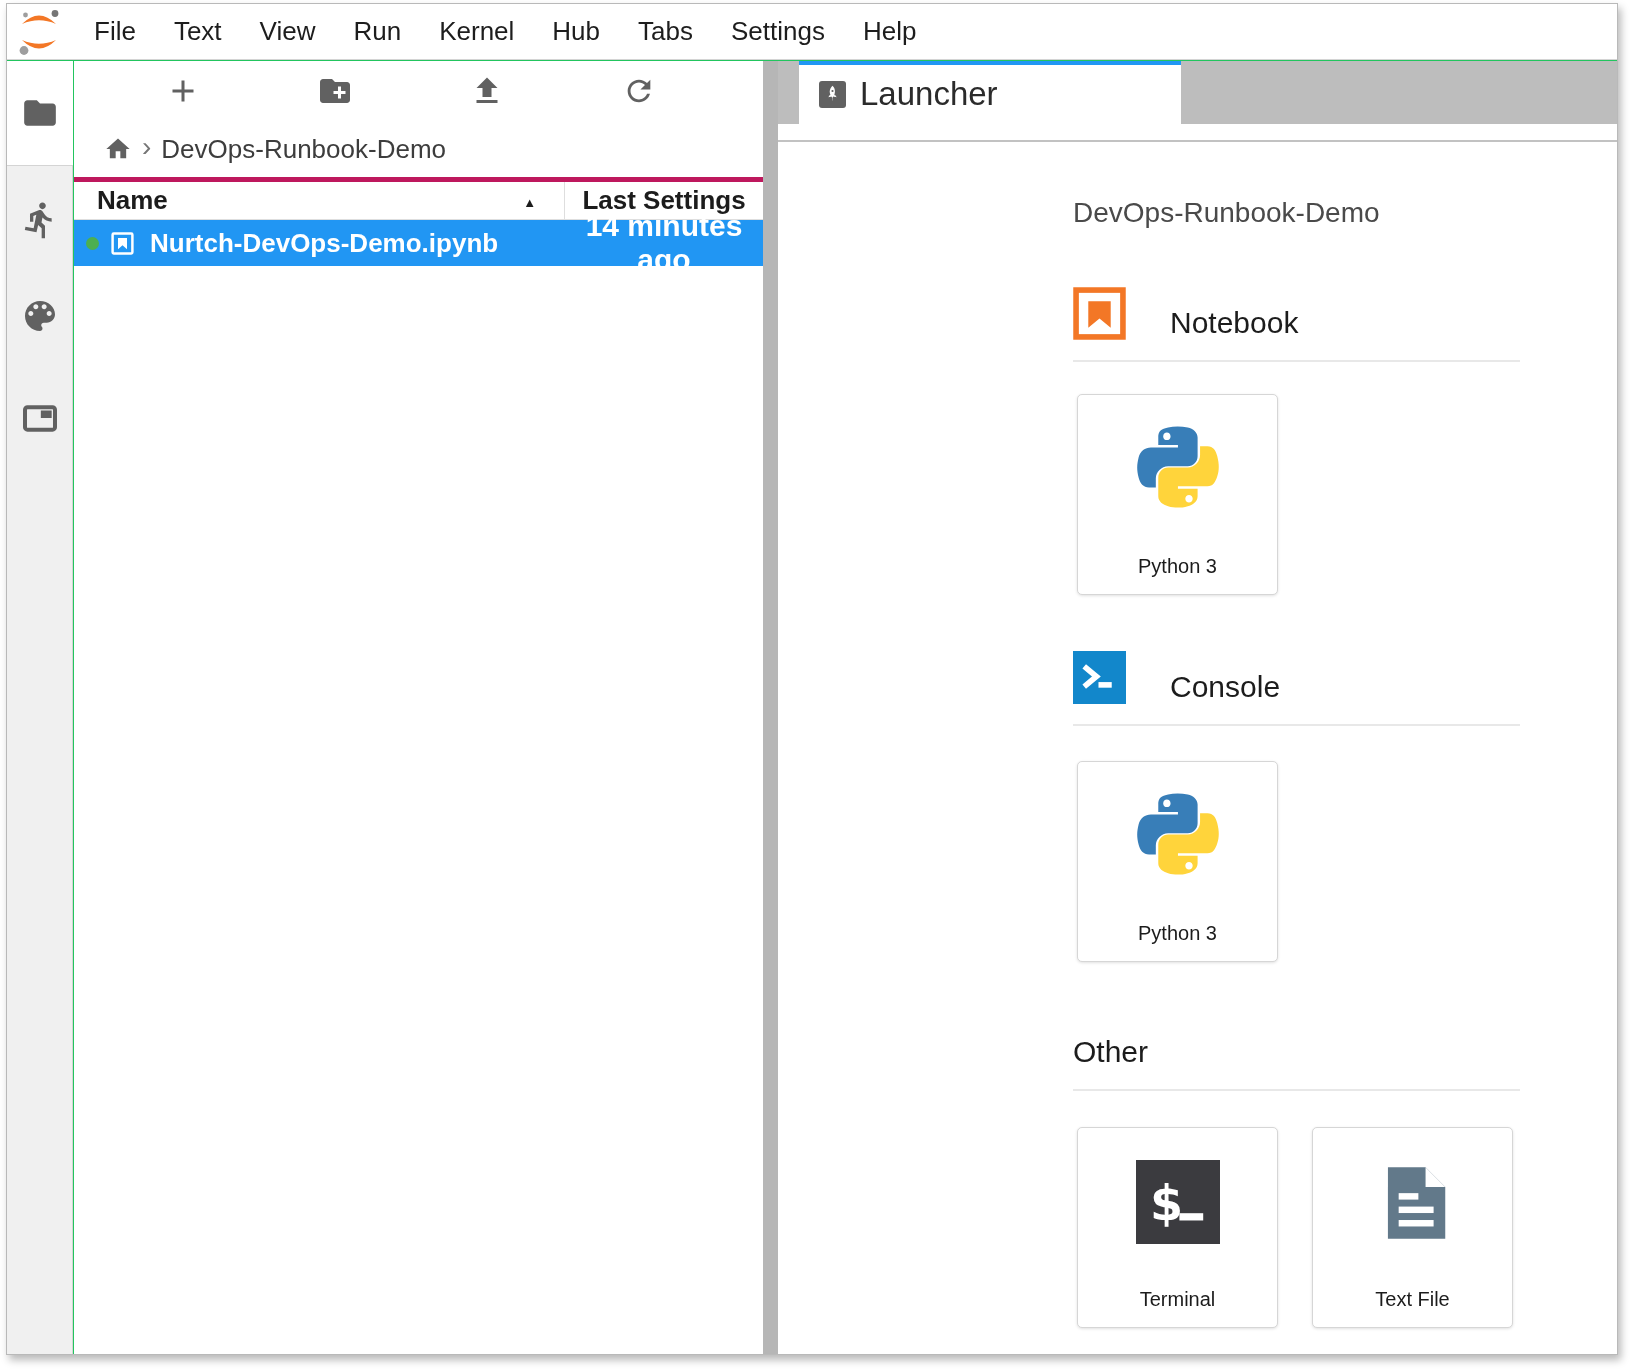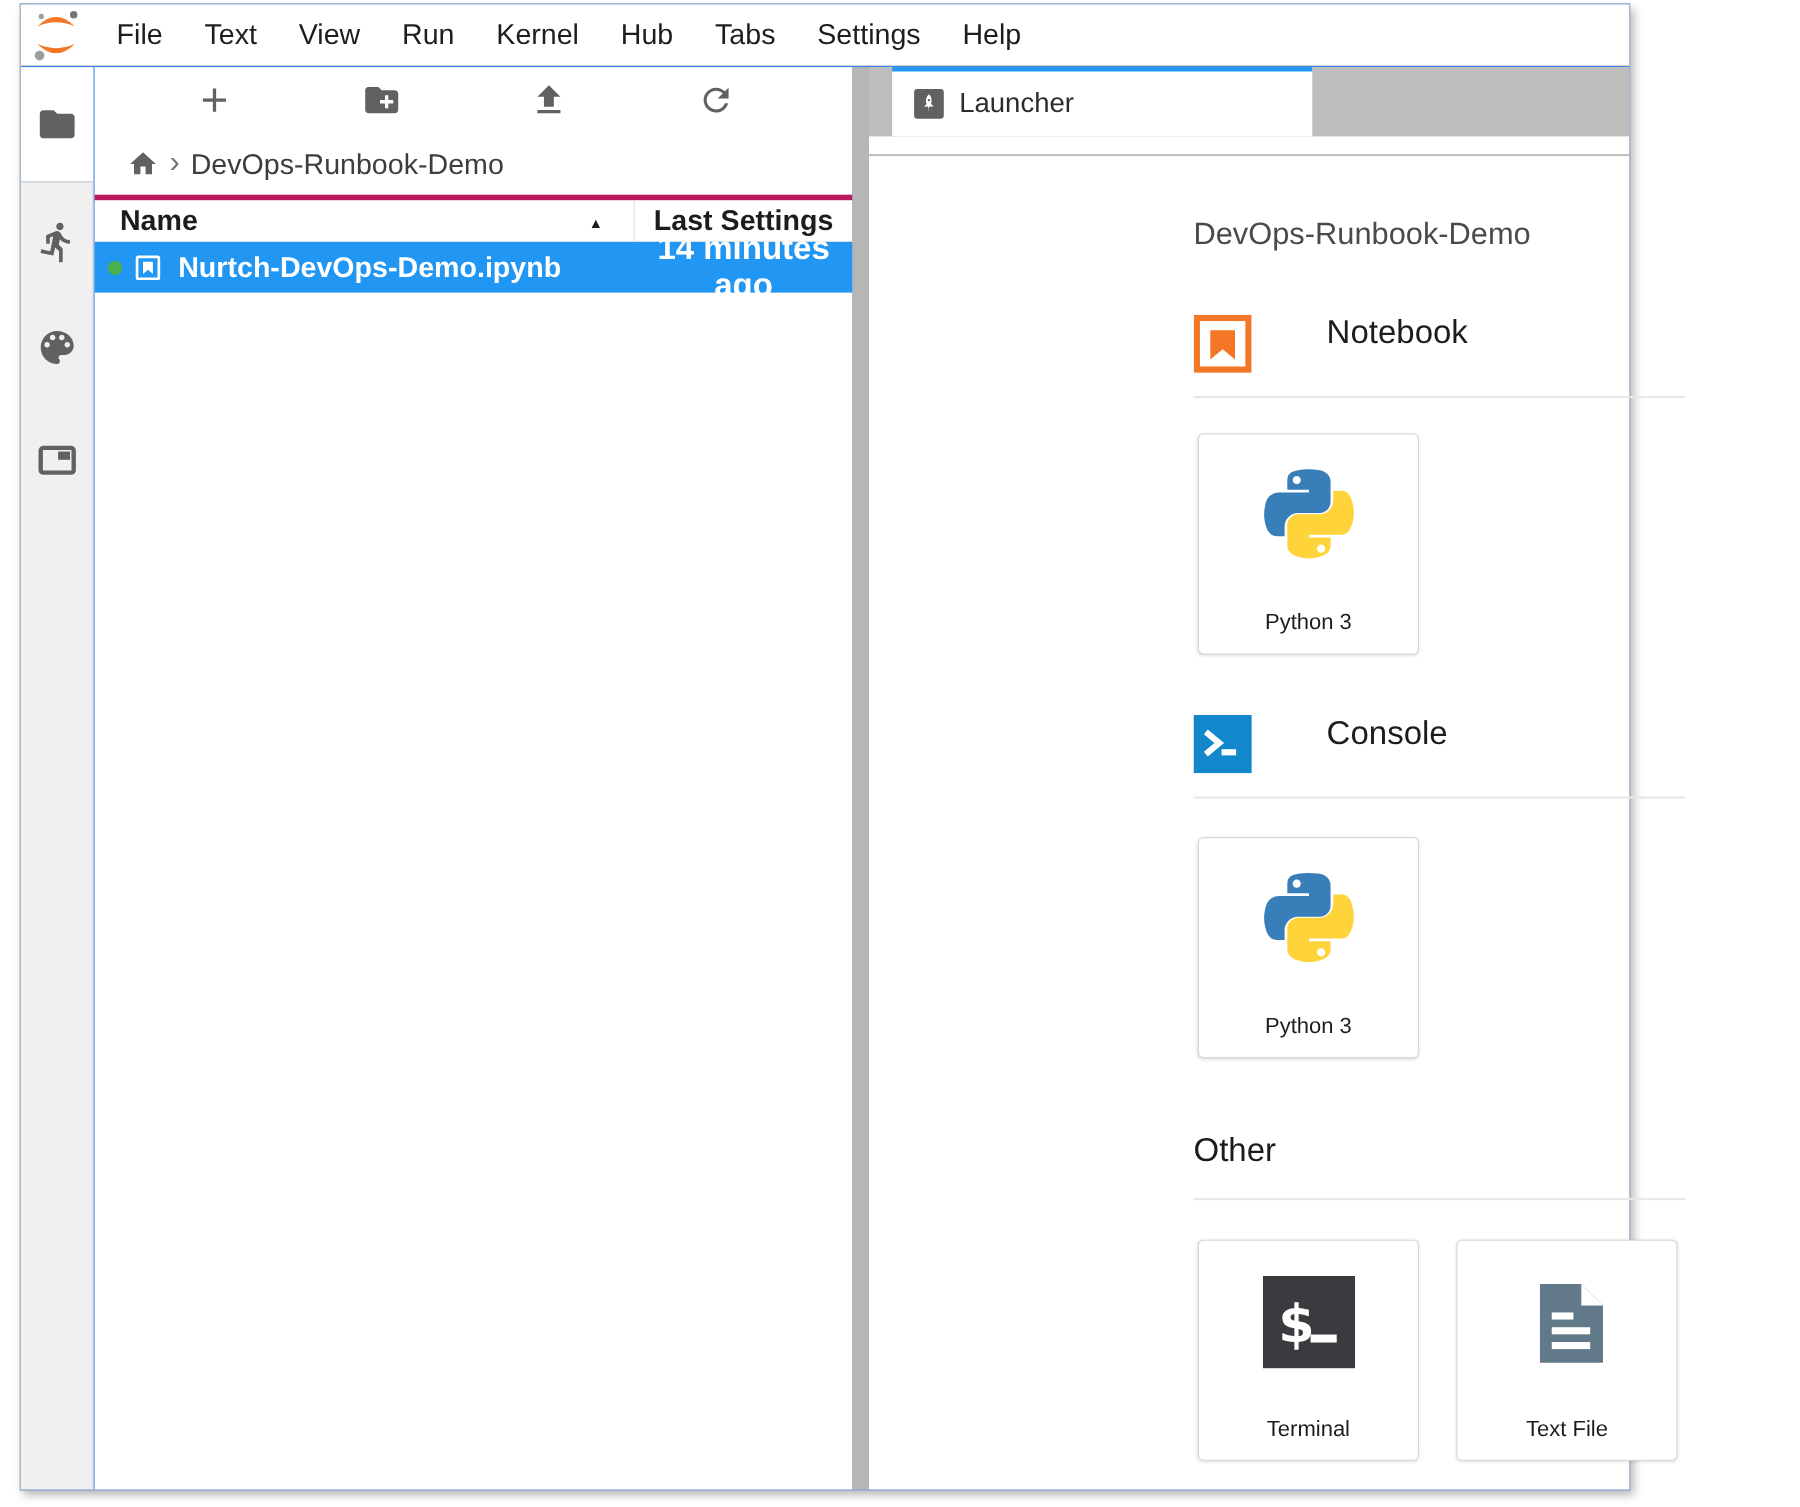--- a/index.html
+++ b/index.html
@@ -1,19 +1,19 @@
 <!DOCTYPE html>
 <html><head>
 <meta charset="utf-8">
 <style>
   html,body{margin:0;padding:0;background:#fff;width:1636px;height:1370px;overflow:hidden;
     font-family:"Liberation Sans","DejaVu Sans",sans-serif;-webkit-font-smoothing:antialiased;}
   *{box-sizing:border-box;}
-  .window{position:absolute;left:6px;top:3px;width:1464px;height:1352px;background:#3b82f6;
-    border:1px solid #b9b9b9;box-shadow:3px 5px 8px rgba(0,0,0,.28);margin-left:12px;}
+  .window{position:absolute;left:6px;top:3px;width:1612px;height:1352px;background:#22c55e;
+    border:1px solid #b9b9b9;box-shadow:3px 5px 8px rgba(0,0,0,.28);}
   
   .menubar{position:absolute;left:0;top:0;right:0;height:56px;background:#fff;
     border-bottom:1px solid #d4d4d4;display:flex;align-items:center;}
   .logo{margin-left:9px;width:46px;height:48px;flex:0 0 auto;}
   .menu-items{display:flex;align-items:center;margin-left:13px;}
   .menu-item{font-size:26px;color:#1d1d1d;padding:0 19px;line-height:55px;cursor:default;}
   
   .activitybar{position:absolute;left:0;top:57px;width:66px;bottom:0;}
   .files-tab{position:absolute;left:0;top:0;width:66px;height:104px;background:#fff;
     display:flex;align-items:center;justify-content:center;}
@@ -39,26 +39,26 @@
   .row-name{font-size:26px;font-weight:700;margin-left:14px;white-space:nowrap;}
   .row-mod{position:absolute;left:491px;width:198px;text-align:center;font-size:30px;font-weight:700;}
   
   .splitter{position:absolute;left:756px;width:15px;top:57px;bottom:0;background:#b6b6b6;}
   
   .dock{position:absolute;left:771px;right:0;top:57px;bottom:0;background:#fff;}
   .tabbar{position:absolute;left:0;right:0;top:0;height:63px;background:#bdbdbd;}
   .tab{position:absolute;left:21px;top:0;width:382px;height:63px;background:#fff;}
   .tab-accent{position:absolute;left:0;top:0;right:0;height:4px;background:#2196F3;}
   .tab-body{display:flex;align-items:center;height:100%;padding-left:20px;padding-top:3px;}
-  .tab-label{font-size:25px;color:#2b2b2b;margin-left:14px;}
+  .tab-label{font-size:33px;color:#2b2b2b;margin-left:14px;}
   .tab-icon{width:27px;height:27px;background:#616161;border-radius:3px;display:flex;align-items:center;justify-content:center;}
   .panel-rule{position:absolute;left:0;right:0;top:79px;height:2px;background:#c2c2c2;}
   .launcher{position:absolute;left:295px;top:136px;width:450px;height:1140px;}
   .l-title{position:absolute;left:0;top:0;font-size:28px;color:#4a4a4a;}
-  .l-section{position:absolute;left:0;height:54px;display:flex;align-items:flex-start;gap:24px;}
+  .l-section{position:absolute;left:0;height:54px;display:flex;align-items:flex-end;}
   .l-section .sec-label{font-size:30px;color:#1c1c1c;margin-left:44px;}
   .l-section.no-icon .sec-label{margin-left:0;}
   .l-hr{position:absolute;left:0;width:447px;height:2px;background:#e8e8e8;}
   .l-cards{position:absolute;left:4px;display:flex;gap:34px;}
   .card{width:201px;height:201px;background:#fff;border:1px solid #d6d6d6;border-radius:5px;
     box-shadow:0 1px 3px rgba(0,0,0,.12);display:flex;flex-direction:column;align-items:center;}
   .card-label{margin-top:auto;margin-bottom:16px;font-size:20px;color:#1c1c1c;}
   .py-logo{margin-top:30px;}
   .big-glyph{margin-top:32px;}
 </style>

